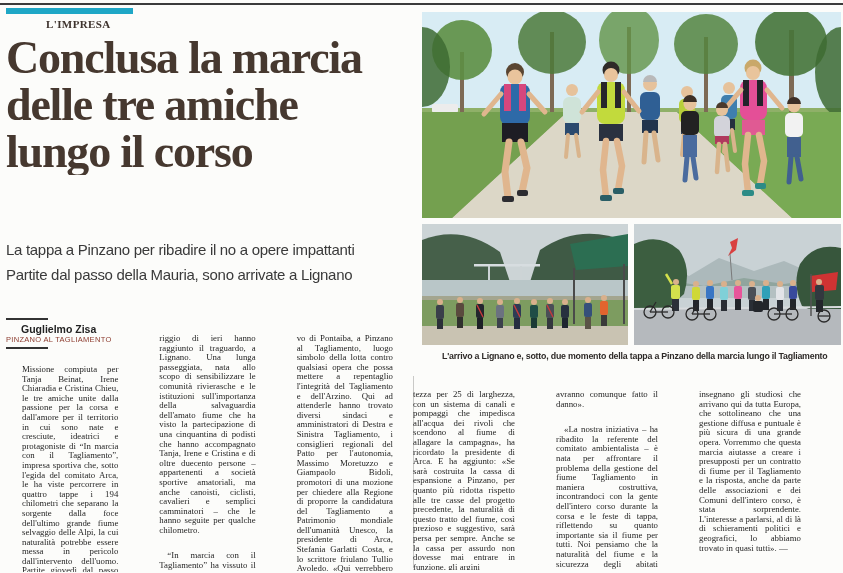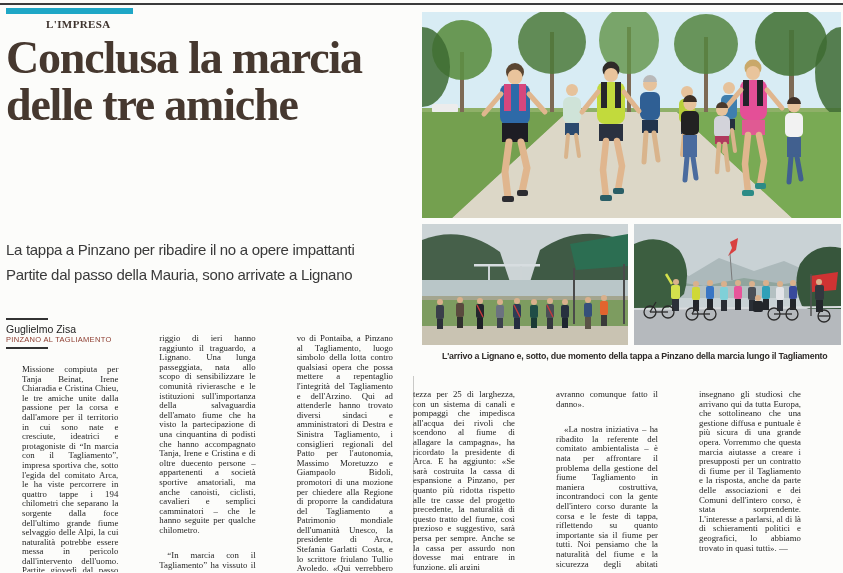--- a/index.html
+++ b/index.html
@@ -26,21 +26,21 @@
     font-family:"Liberation Sans",sans-serif;font-size:15px;line-height:25px;
     letter-spacing:-.3px;color:#3a3a3a;white-space:nowrap;overflow:hidden;
   }
   .left-cols{position:absolute;left:6px;top:318px;width:403px;height:254px;display:flex;gap:9px;}
   .right-cols{position:absolute;left:397px;top:374px;width:420px;height:196px;display:flex;gap:9px;}
   .col{flex:1 1 0;min-width:0;text-align:justify;font-size:8.8px;line-height:9.6px;overflow:hidden;}
   .col p{margin:16px;}
   .col p.indent{text-indent:8px;}
   .byline-rule{width:42px;height:2px;background:#333;margin-bottom:3px;}
   .byline-rule2{width:42px;height:2px;background:#333;margin:3px 0 8px 0;}
-  .byline-author{font-family:"Liberation Sans",sans-serif;font-weight:normal;font-size:10.5px;color:#222;line-height:12px;}
+  .byline-author{font-family:"Liberation Sans",sans-serif;font-weight:bold;font-size:10.5px;color:#222;line-height:12px;margin-left:15px;}
   .byline-place{font-family:"Liberation Sans",sans-serif;font-size:7.5px;letter-spacing:.3px;color:#8c3b2e;line-height:9px;}
   .photo{position:absolute;display:block;background:#ddd;}
   .photo-main{left:422px;top:12px;width:419px;height:206px;}
   .photo-left{left:422px;top:224px;width:206px;height:121px;}
   .photo-right{left:634px;top:224px;width:207px;height:121px;}
   .caption{
     position:absolute;left:421px;top:351px;width:421px;
     font-family:"Liberation Sans",sans-serif;font-weight:bold;font-size:8.8px;
     letter-spacing:-.2px;color:#2e2a28;white-space:nowrap;overflow:hidden;margin-left:21px;
   }
@@ -55,20 +55,21 @@
 
 <div class="page">
 
   <div class="top-rule"></div>
   <div class="accent-bar"></div>
   <div class="kicker">L'IMPRESA</div>
 
   <h1 class="headline">
     <span class="hl">Conclusa la marcia</span>
     <span class="hl">delle tre amiche</span>
+    <span class="hl">lungo il corso</span>
   </h1>
 
   <div class="standfirst">
     <div class="sf">La tappa a Pinzano per ribadire il no a opere impattanti</div>
     <div class="sf">Partite dal passo della Mauria, sono arrivate a Lignano</div>
   </div>
 
   <svg class="photo photo-main" viewBox="0 0 419 206" preserveAspectRatio="none">
     <rect x="0" y="0" width="419" height="120" fill="#d8ecf4"></rect>
     <rect x="0" y="96" width="419" height="110" fill="#8fb068"></rect>

